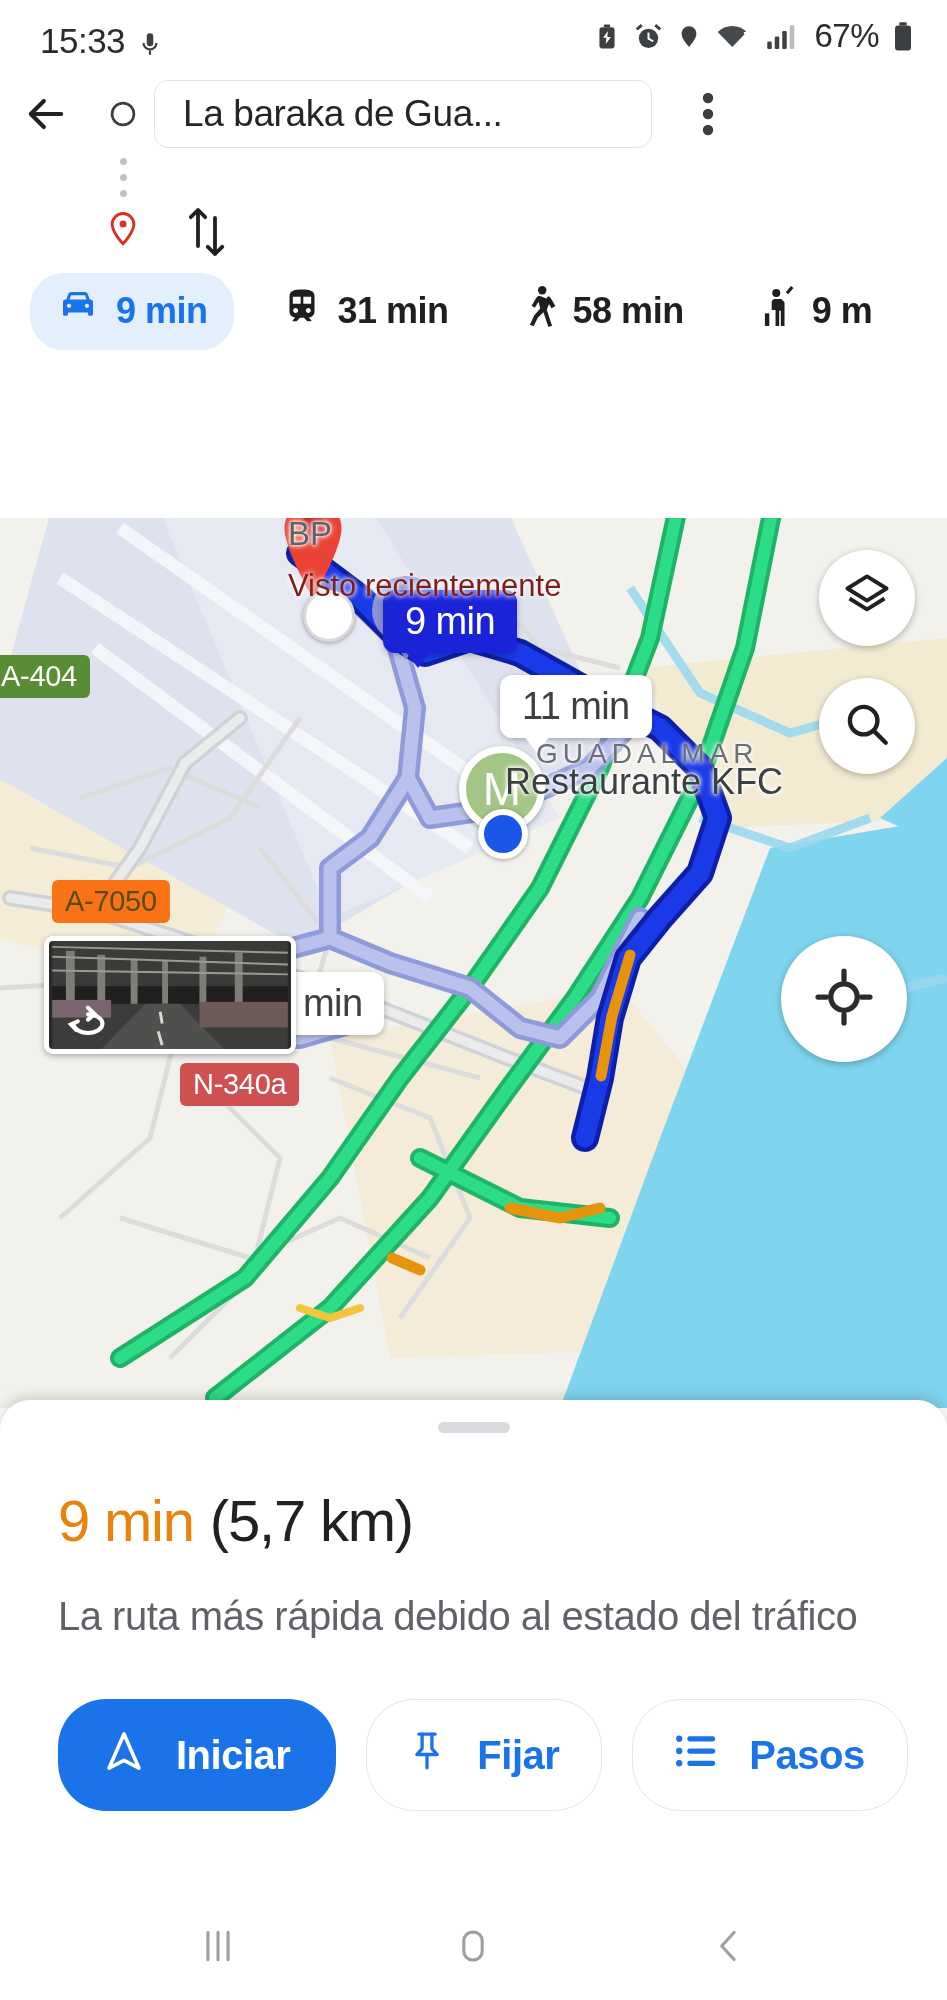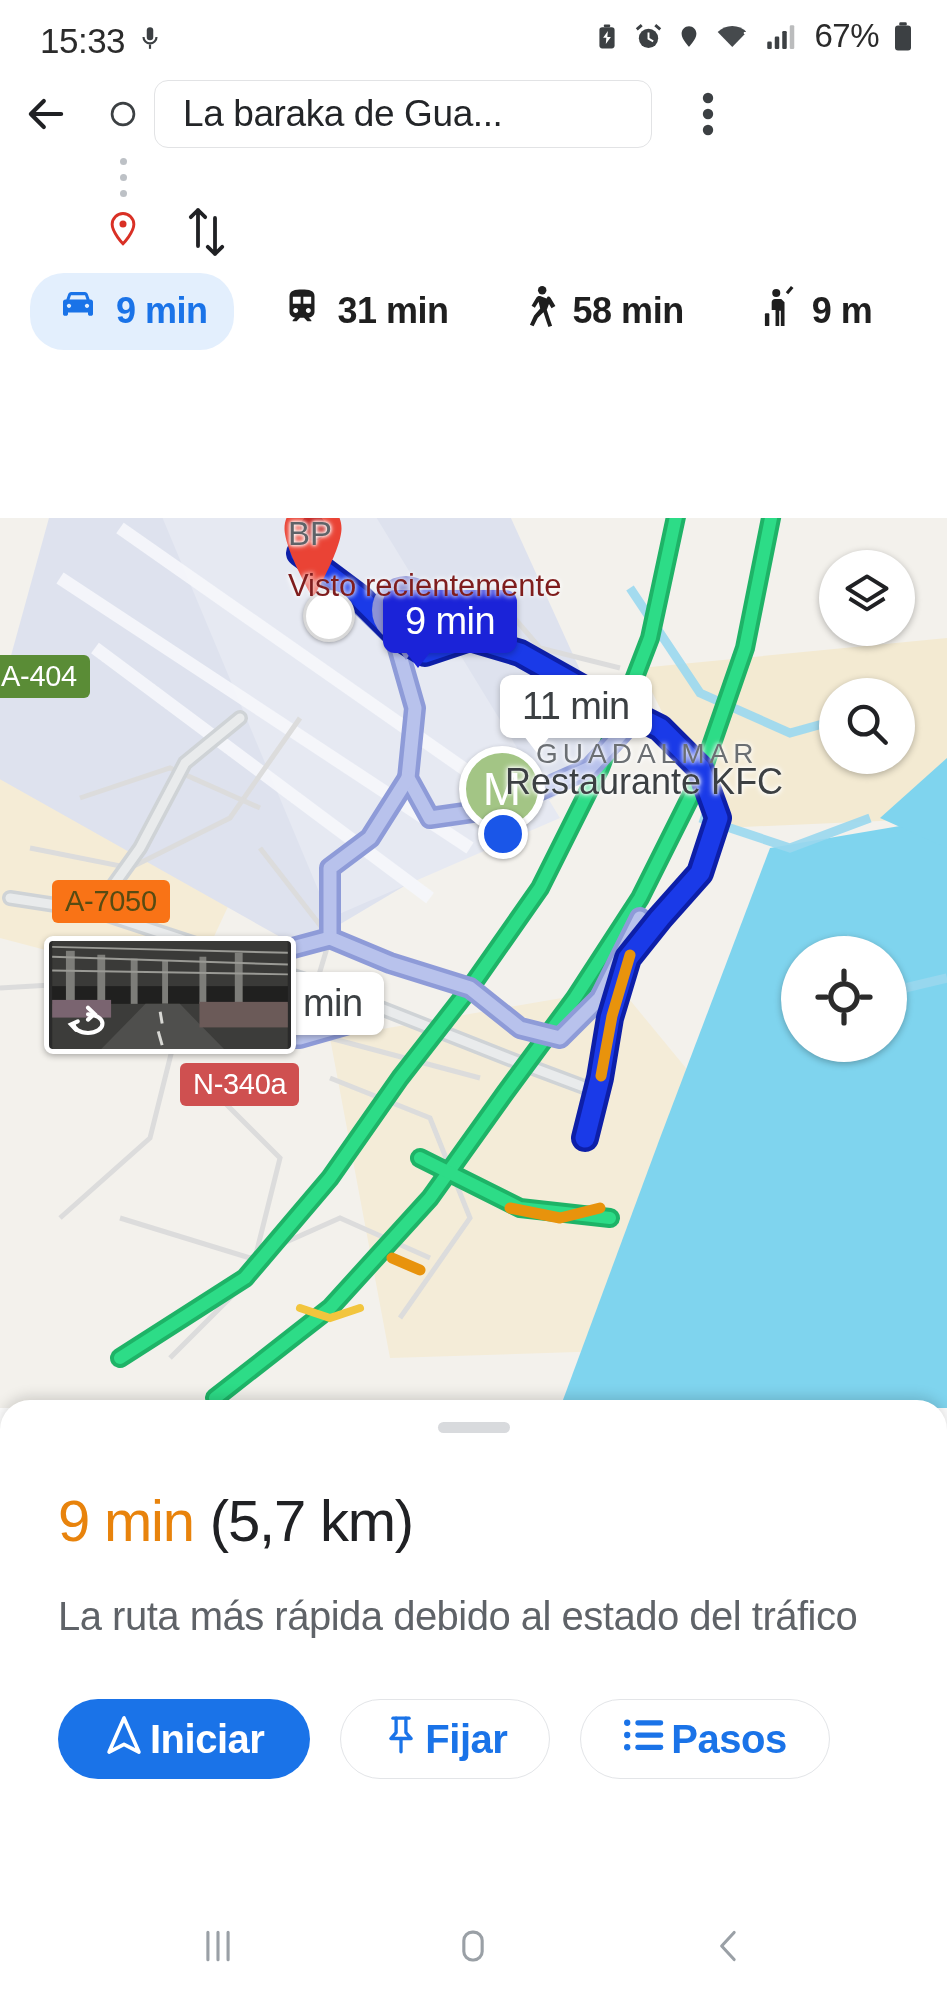--- a/index.html
+++ b/index.html
@@ -11,21 +11,21 @@
     position:relative;
   }
 
   
   .statusbar{
     height:72px; width:100%;
     display:flex; align-items:center; justify-content:space-between;
     padding:0 34px 0 40px;
     background:#fff;
   }
-  .sb-left{ display:flex; align-items:flex-start; gap:12px;margin-top:10px; }
+  .sb-left{ display:flex; align-items:flex-end; gap:12px;margin-top:10px; }
   .sb-time{ font-size:35px; color:#2b2b2b; letter-spacing:-0.5px; }
   .sb-right{ display:flex; align-items:center; gap:14px; }
   .sb-pct{ font-size:33px; color:#2b2b2b; margin-left:4px; letter-spacing:-0.5px;}
   .ico{ display:inline-block; line-height:0; }
 
   
   .header{ width:100%; padding:8px 0 0 0; background:#fff; position:relative;}
   .row{ display:flex; align-items:center; width:100%; }
   .backbtn{ width:92px; display:flex; justify-content:center; align-items:center; flex:0 0 92px;}
   .dotcol{ width:62px; flex:0 0 62px; display:flex; justify-content:center; align-items:center;}
@@ -154,22 +154,22 @@
     font-weight:400; display:flex; align-items:baseline; gap:16px;
   }
   .eta .min{ color:#e8830c; font-weight:400; }
   .eta .dist{ color:#202124; }
   .subtitle{
     margin-top:36px; font-size:40px; line-height:1.33; color:#5f6368;
     letter-spacing:-0.5px; max-width:800px;
   }
   .actions{ margin-top:56px; display:flex; align-items:center; gap:30px;}
   .btn{
-    display:flex; align-items:center; justify-content:center; gap:6px;
-    height:80px; border-radius:48px; font-size:40px; letter-spacing:-0.5px;
+    display:flex; align-items:center; justify-content:center; gap:32px;
+    height:112px; border-radius:48px; font-size:40px; letter-spacing:-0.5px;
     font-weight:700; white-space:nowrap;
   }
   .btn.primary{ background:#1a73e8; color:#fff; padding:0 46px; }
   .btn.ghost{ background:#fff; color:#1a73e8; border:1.6px solid #e3e5e8; padding:0 42px;}
 
   
   .navbar{
     position:absolute; left:0; right:0; bottom:0; height:104px;
     background:#fff; display:flex; align-items:center; justify-content:space-around;
     padding:0 90px;

